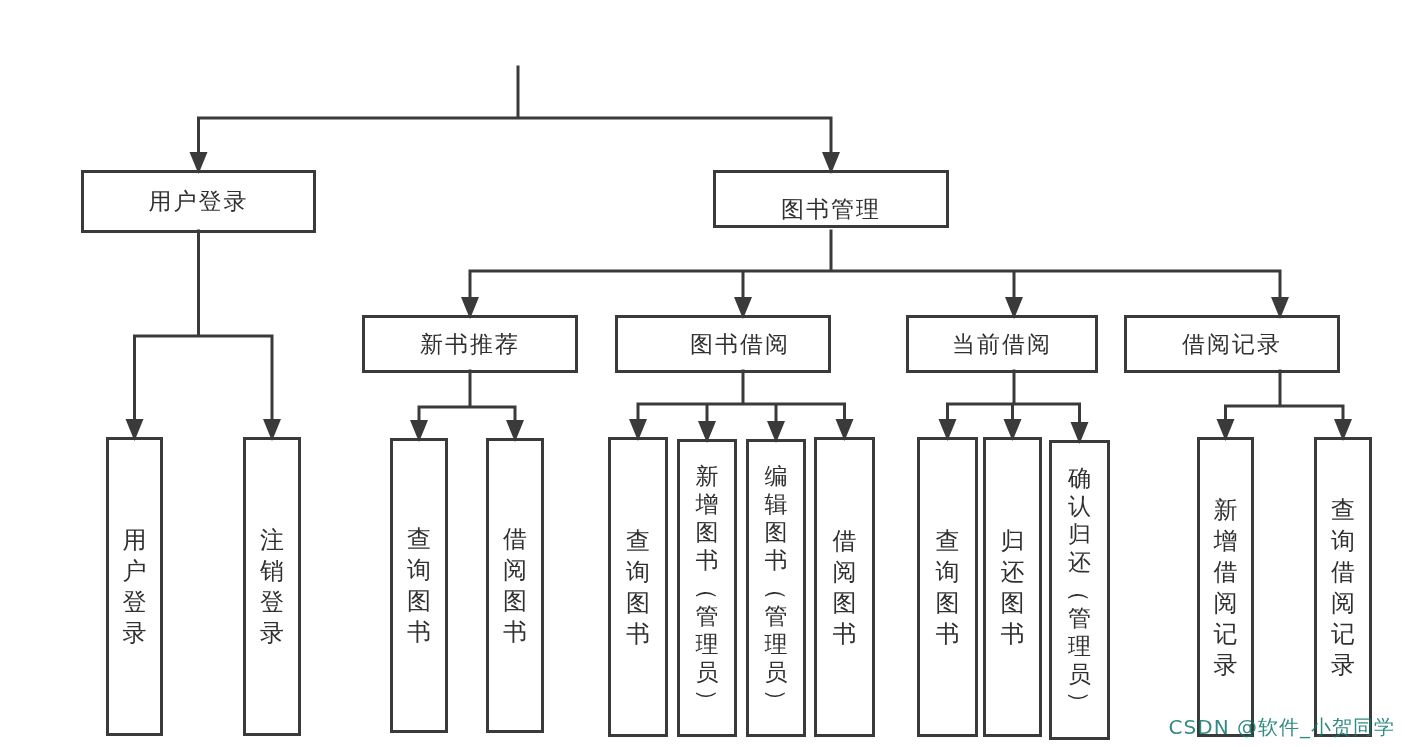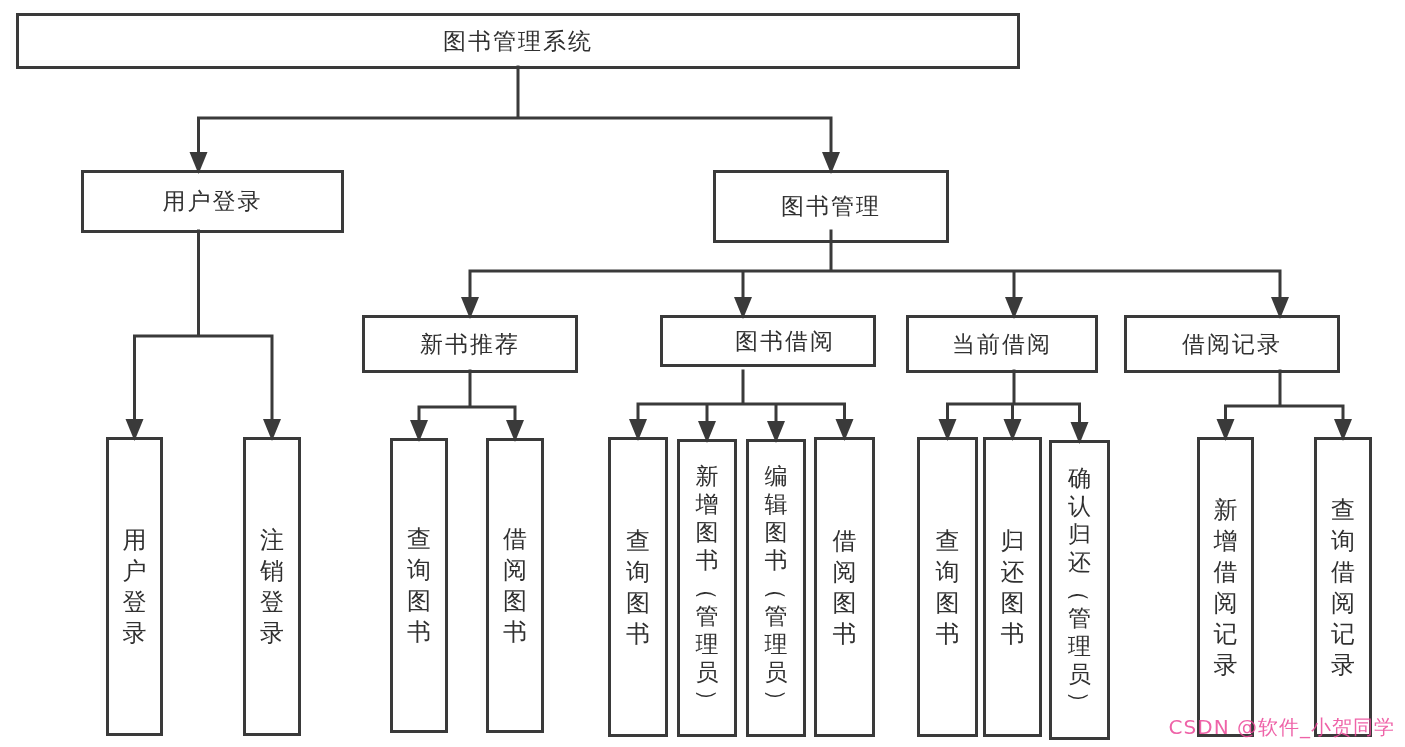--- a/index.html
+++ b/index.html
@@ -86,34 +86,31 @@
       <polygon points="767,421 785,421 776,443" fill="#3a3a3a"></polygon>
       <polygon points="835.5,419 853.5,419 844.5,441" fill="#3a3a3a"></polygon>
       <path d="M 1014 371 V 404 M 947.5 404 H 1079.5 M 947.5 404 V 421 M 1012.5 404 V 421 M 1079.5 404 V 424" fill="none" stroke="#3a3a3a" stroke-width="3" stroke-linecap="square"></path>
       <polygon points="938.5,419 956.5,419 947.5,441" fill="#3a3a3a"></polygon>
       <polygon points="1003.5,419 1021.5,419 1012.5,441" fill="#3a3a3a"></polygon>
       <polygon points="1070.5,422 1088.5,422 1079.5,444" fill="#3a3a3a"></polygon>
       <path d="M 1280 371 V 406 M 1225.5 406 H 1343 M 1225.5 406 V 421 M 1343 406 V 421" fill="none" stroke="#3a3a3a" stroke-width="3" stroke-linecap="square"></path>
       <polygon points="1216.5,419 1234.5,419 1225.5,441" fill="#3a3a3a"></polygon>
       <polygon points="1334,419 1352,419 1343,441" fill="#3a3a3a"></polygon>
     </svg>
-  <div class="watermark" style="color: #ec4899;">CSDN @软件_小贺同学</div>
-<div class="node" style="left: 16px; top: 13px; width: 1004px; height: 56px; border-color: rgb(58, 58, 58);">
-      <span class="hlabel">图书管理系统</span>
-    </div>
-    <div class="node" style="left: 81px; top: 170px; width: 263px; height: 63px; border-color: rgb(58, 58, 58);">
+  <div class="watermark" style="color: #0f766e;">CSDN @软件_小贺同学</div>
+    <div class="node" style="left: 81px; top: 170px; width: 235px; height: 63px; border-color: rgb(58, 58, 58);">
       <span class="hlabel">用户登录</span>
     </div>
-    <div class="node" style="left: 713px; top: 170px; width: 236px; height: 73px; border-color: rgb(58, 58, 58);">
+    <div class="node" style="left: 713px; top: 170px; width: 236px; height: 58px; border-color: rgb(58, 58, 58); align-items: flex-end;">
       <span class="hlabel">图书管理</span>
     </div>
     <div class="node" style="left: 362px; top: 315px; width: 216px; height: 58px; border-color: rgb(58, 58, 58);">
       <span class="hlabel">新书推荐</span>
     </div>
-    <div class="node" style="left: 660px; top: 315px; width: 216px; height: 52px; border-color: rgb(58, 58, 58); padding-left: 34px;">
+    <div class="node" style="left: 615px; top: 315px; width: 216px; height: 58px; border-color: rgb(58, 58, 58); padding-left: 34px;">
       <span class="hlabel">图书借阅</span>
     </div>
     <div class="node" style="left: 906px; top: 315px; width: 192px; height: 58px; border-color: rgb(58, 58, 58);">
       <span class="hlabel">当前借阅</span>
     </div>
     <div class="node" style="left: 1124px; top: 315px; width: 216px; height: 58px; border-color: rgb(58, 58, 58);">
       <span class="hlabel">借阅记录</span>
     </div>
     <div class="node" style="left: 106px; top: 437px; width: 57px; height: 299px; border-color: rgb(58, 58, 58);">
       <div class="vcol">

